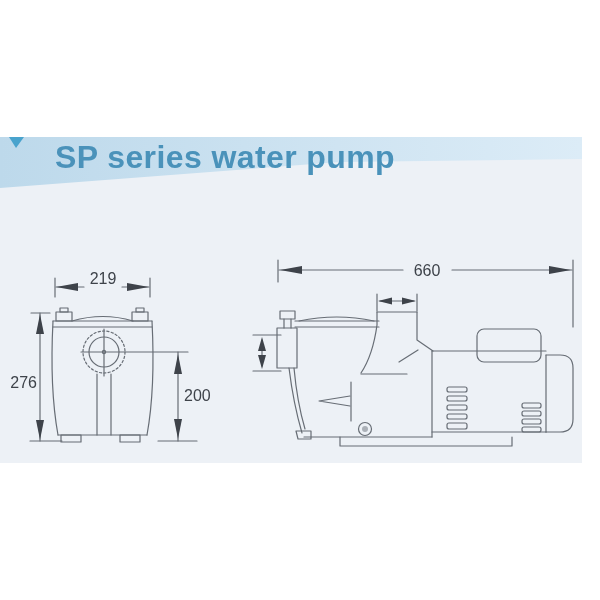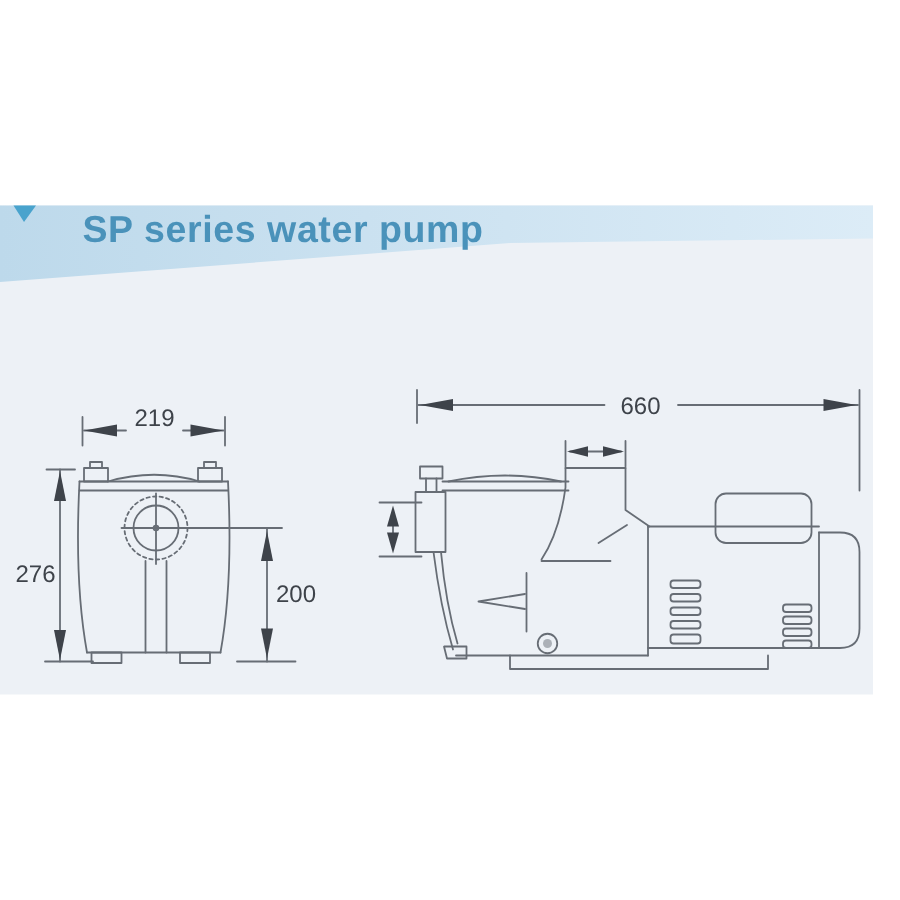--- a/index.html
+++ b/index.html
@@ -18,21 +18,21 @@
   }
   .band-svg{
     position:absolute;left:0;top:0;
     width:600px;height:600px;
     pointer-events:none;
   }
   .page-title{
     position:absolute;
     left:55px;top:139px;
     margin:0;
-    font-size:25px;
+    font-size:32px;
     font-weight:600;
     letter-spacing:0.4px;
     color:#4a92ba;
   }
   .drawing-svg{
     position:absolute;left:0;top:0;
     width:600px;height:600px;
   }
   .drawing-svg .stroke{fill:none;stroke-width:1.2;stroke-linecap:round;stroke-linejoin:round;}
   .drawing-svg .dim-text{

